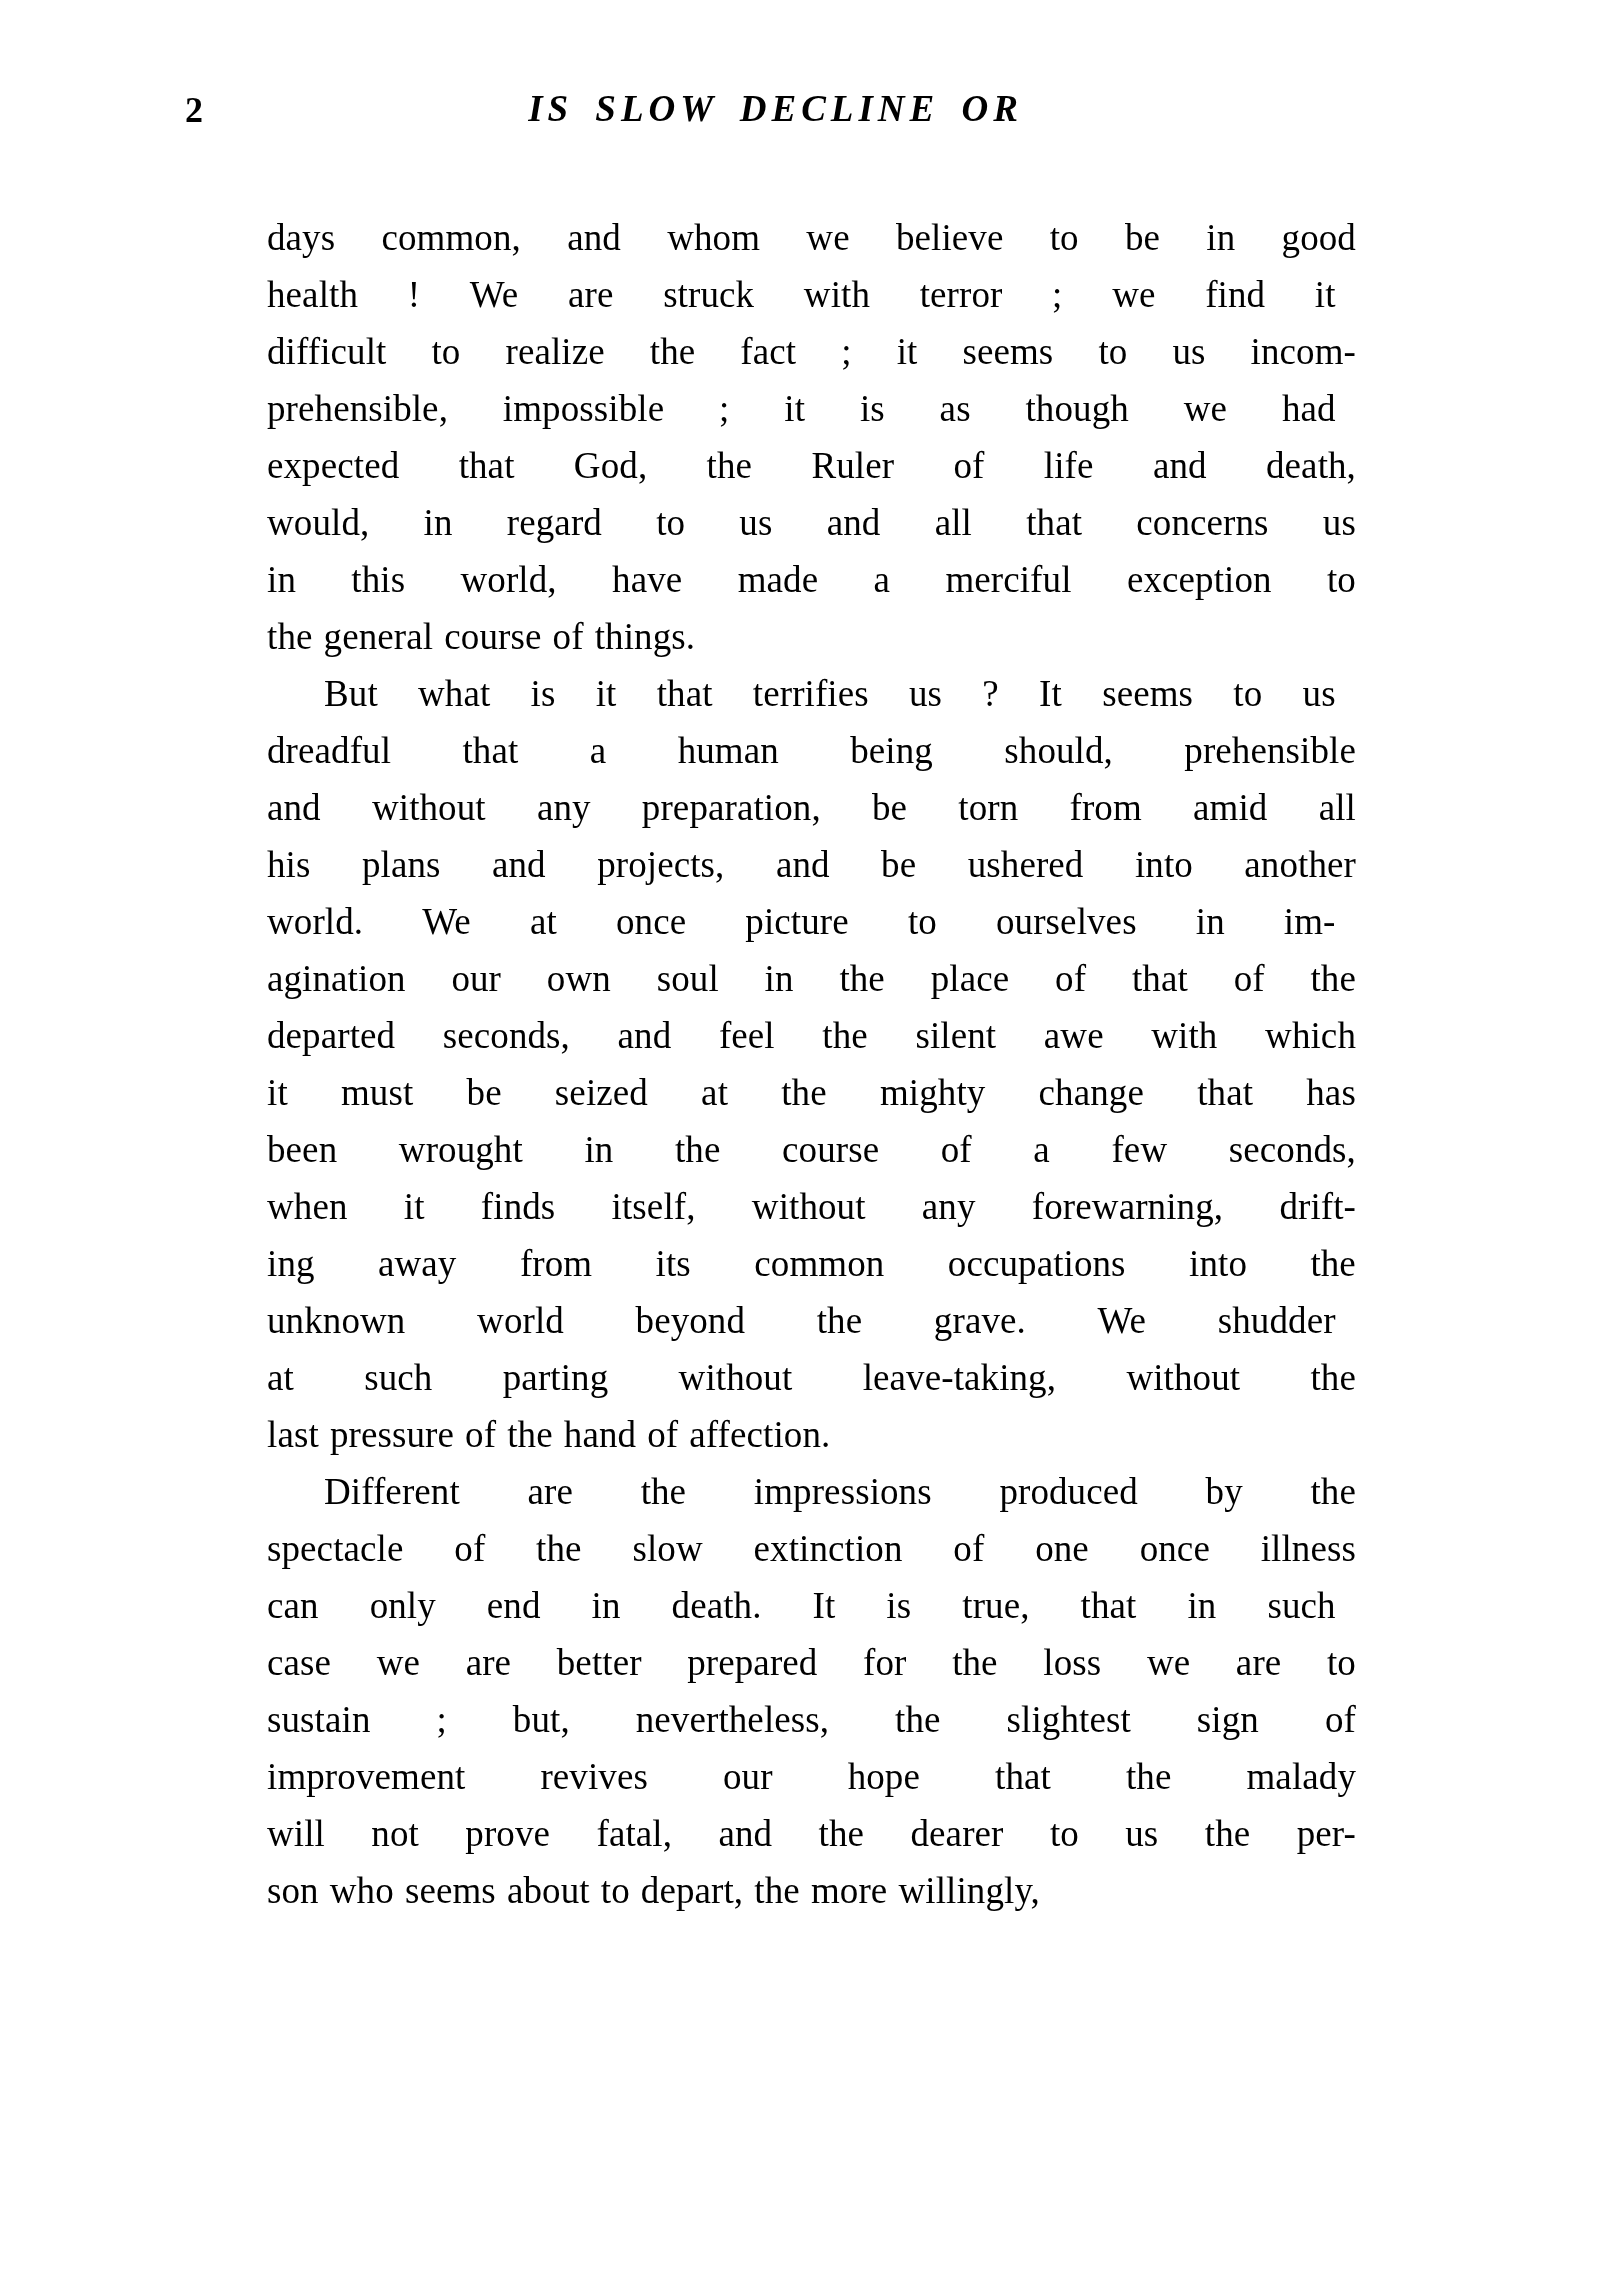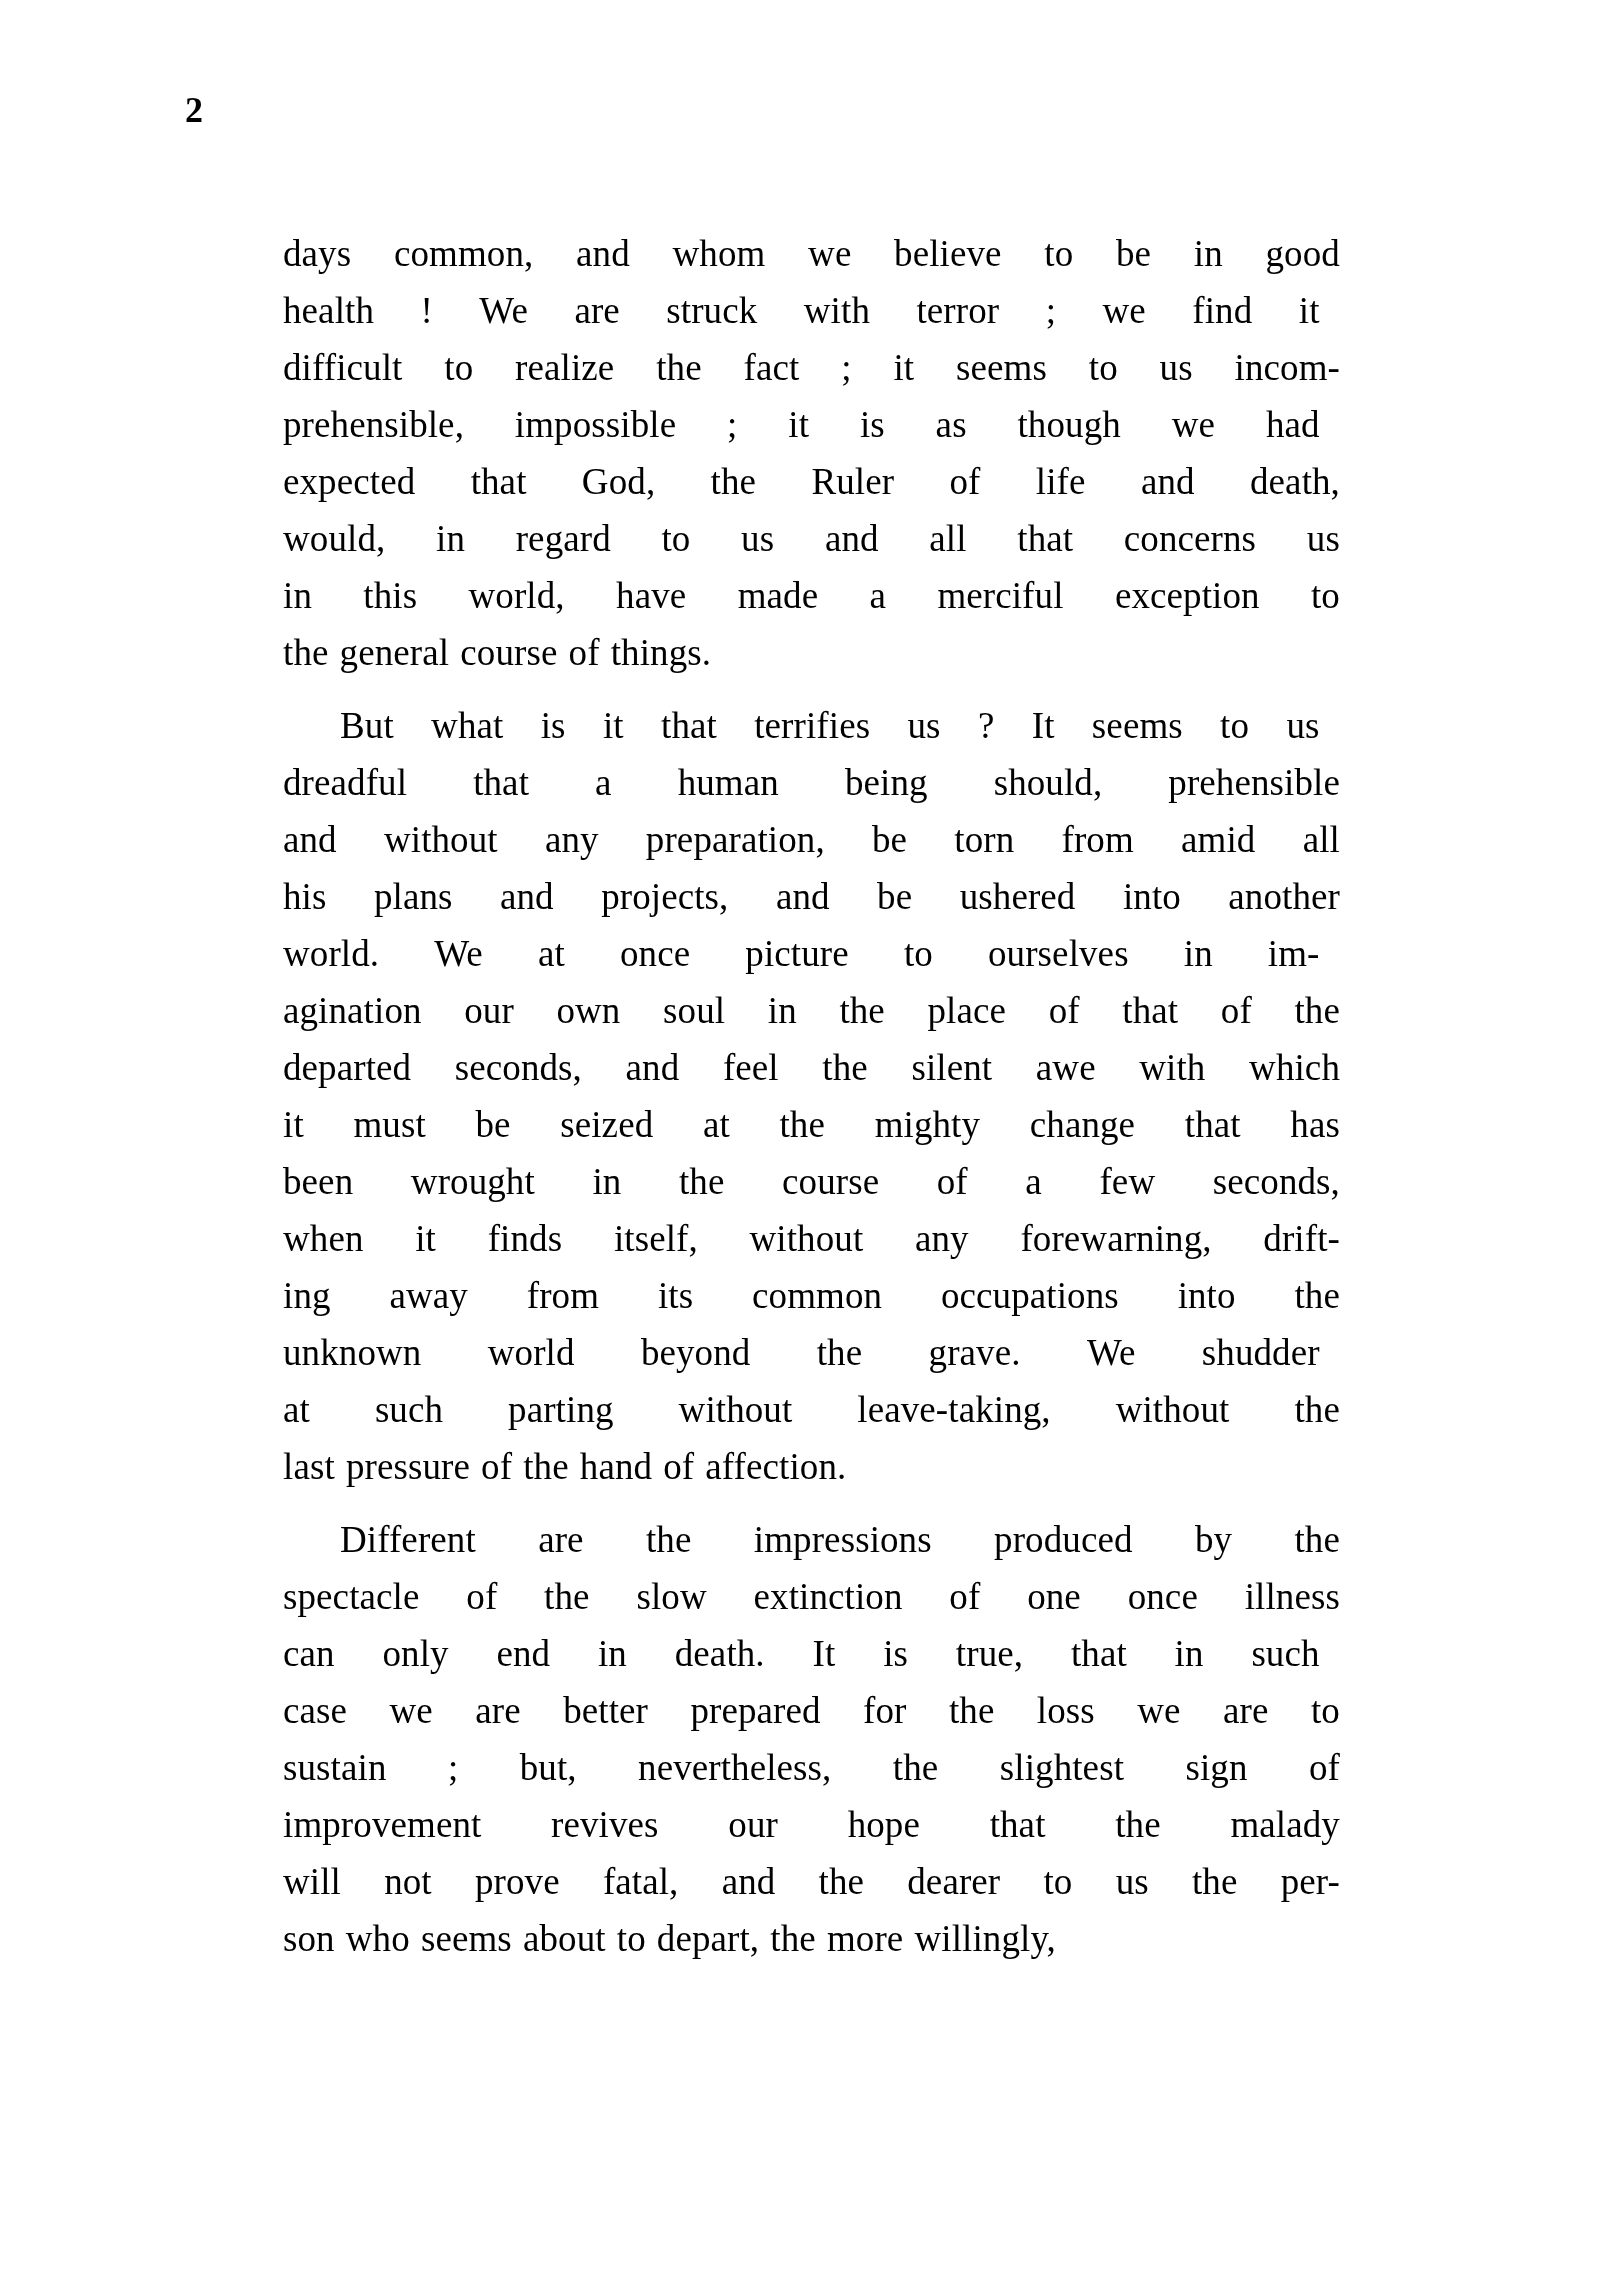--- a/index.html
+++ b/index.html
@@ -57,21 +57,21 @@
 
   
   .textblock {
     position: absolute;
     left: 267px;
     top: 209px;
     width: 1089px;
   }
 
   .para {
-    margin: 16px;
+    margin: 0;
   }
 
   
   .line {
     display: flex;
     font-size: 37px;
     line-height: 57px;
     height: 57px;
     white-space: pre;
     letter-spacing: 0.1px;
@@ -99,20 +99,21 @@
     margin-right: 0.55em;
   }
 </style>
 </head>
 <body>
 
 <div class="page">
 
   <div class="running-head">
     <div class="folio">2</div>
+    <div class="head-title">IS SLOW DECLINE OR</div>
   </div>
 
   <div class="textblock">
       <div class="para">
         <div class="line just"><span class="w">days</span><span class="w">common,</span><span class="w">and</span><span class="w">whom</span><span class="w">we</span><span class="w">believe</span><span class="w">to</span><span class="w">be</span><span class="w">in</span><span class="w">good</span></div>
         <div class="line just"><span class="w">health</span><span class="w">!</span><span class="w">We</span><span class="w">are</span><span class="w">struck</span><span class="w">with</span><span class="w">terror</span><span class="w">;</span><span class="w">we</span><span class="w">find</span><span class="w sentencegap">it</span></div>
         <div class="line just"><span class="w">difficult</span><span class="w">to</span><span class="w">realize</span><span class="w">the</span><span class="w">fact</span><span class="w">;</span><span class="w">it</span><span class="w">seems</span><span class="w">to</span><span class="w">us</span><span class="w">incom-</span></div>
         <div class="line just"><span class="w">prehensible,</span><span class="w">impossible</span><span class="w">;</span><span class="w">it</span><span class="w">is</span><span class="w">as</span><span class="w">though</span><span class="w">we</span><span class="w sentencegap">had</span></div>
         <div class="line just"><span class="w">expected</span><span class="w">that</span><span class="w">God,</span><span class="w">the</span><span class="w">Ruler</span><span class="w">of</span><span class="w">life</span><span class="w">and</span><span class="w">death,</span></div>
         <div class="line just"><span class="w">would,</span><span class="w">in</span><span class="w">regard</span><span class="w">to</span><span class="w">us</span><span class="w">and</span><span class="w">all</span><span class="w">that</span><span class="w">concerns</span><span class="w">us</span></div>

